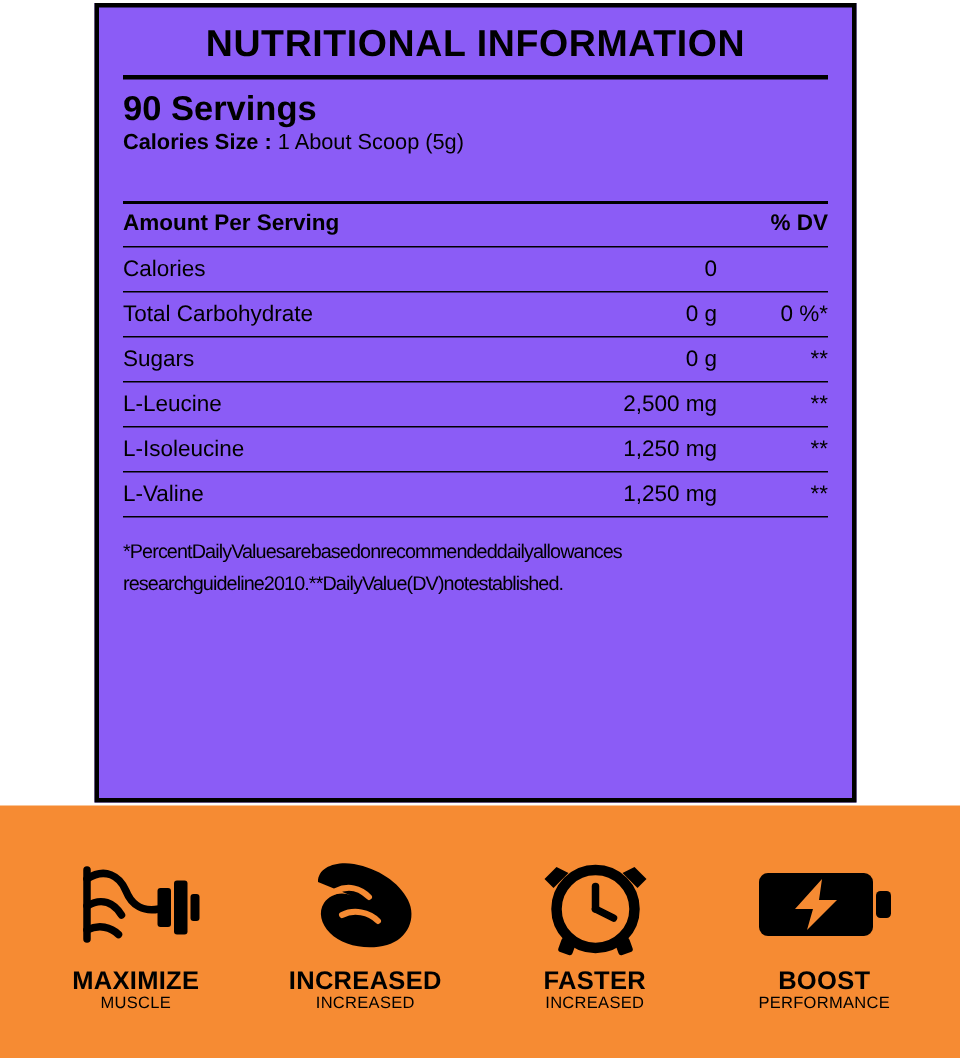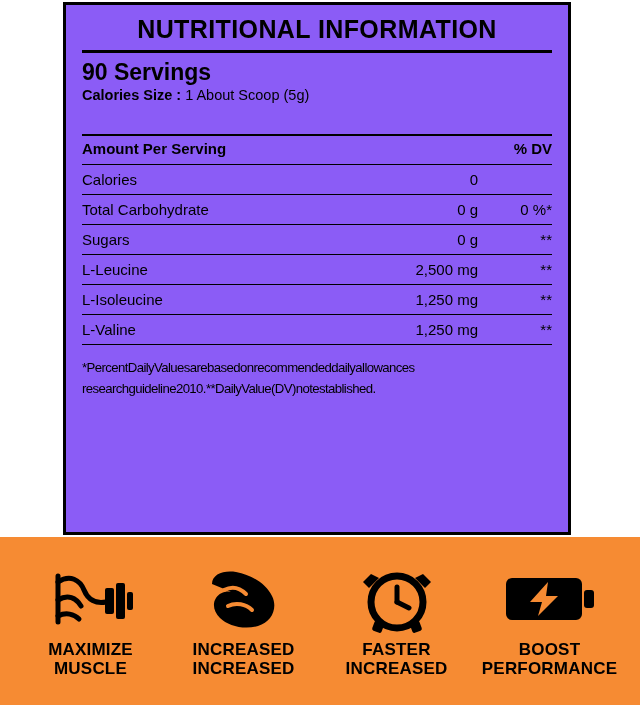--- a/index.html
+++ b/index.html
@@ -134,22 +134,22 @@
     justify-content: center;
   }
   .benefit .t1 {
     font-size: 17px;
     font-weight: bold;
     letter-spacing: 0.2px;
     margin-top: 6px;
     line-height: 1.05;
   }
   .benefit .t2 {
-    font-size: 17px;
-    font-weight: bold;
+    font-size: 11px;
+    font-weight: normal;
     letter-spacing: 0.2px;
     line-height: 1.15;
   }
 </style>
 </head>
 <body>
 
 <div class="page">
 
   <div class="panel-wrap">

